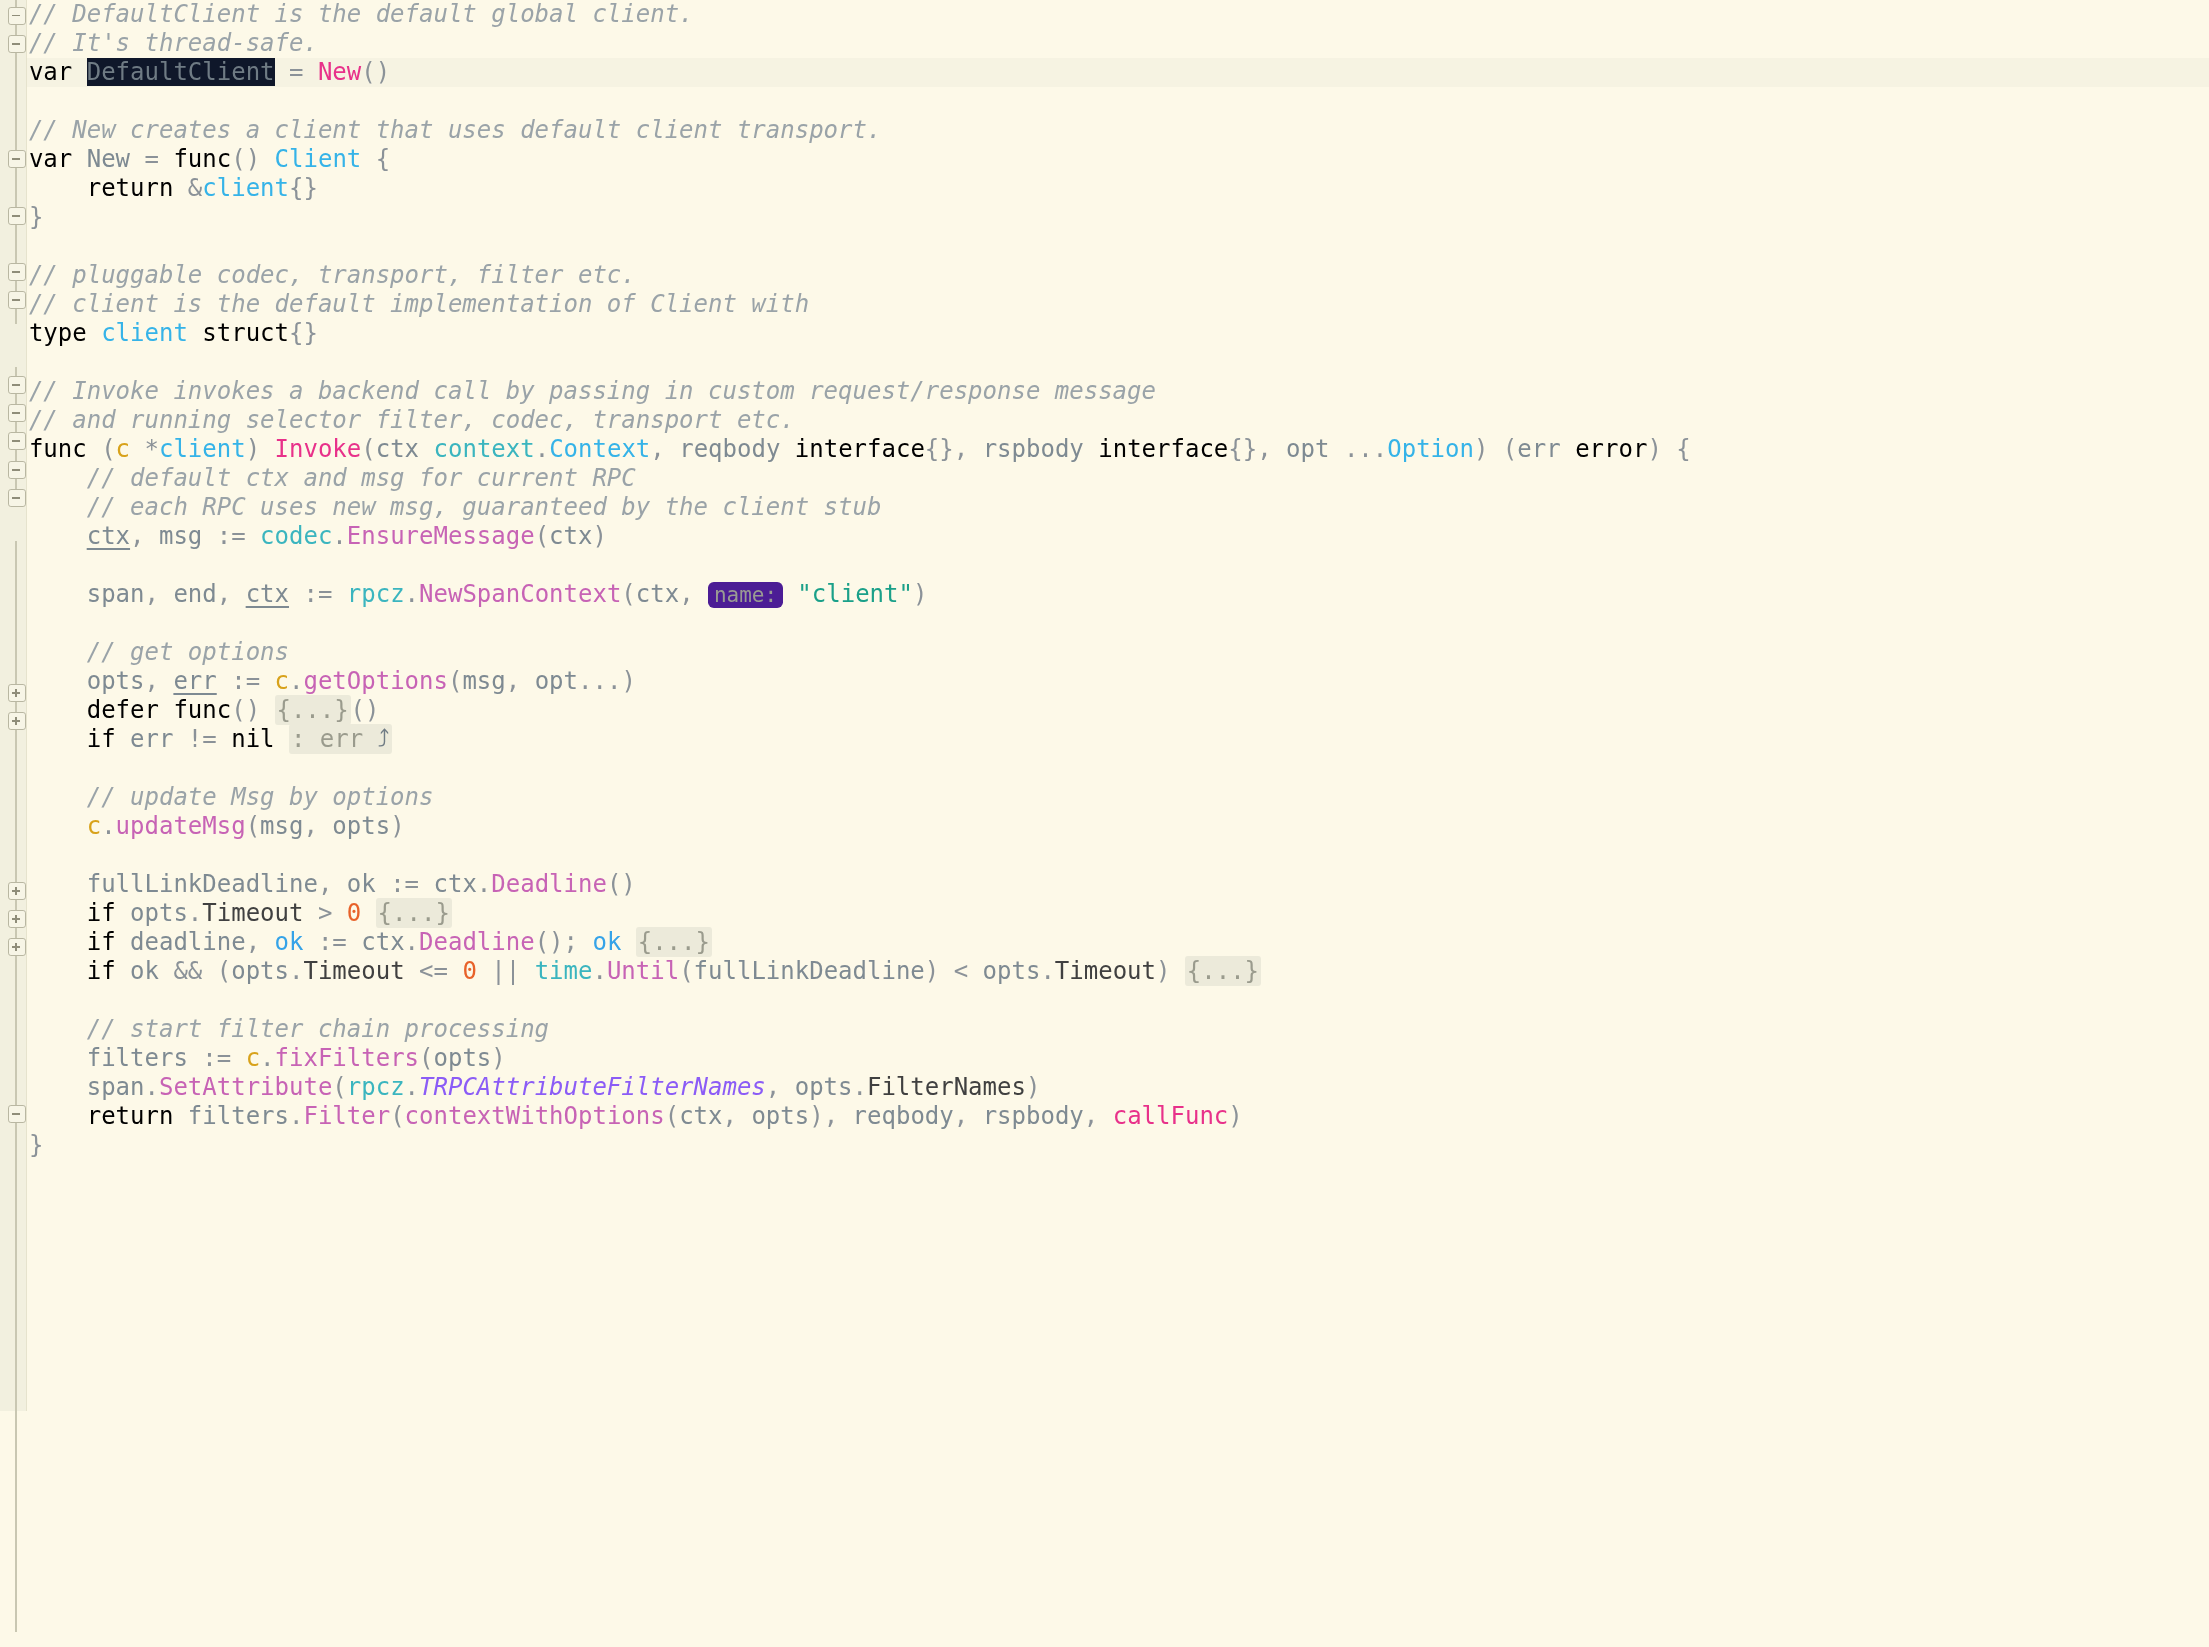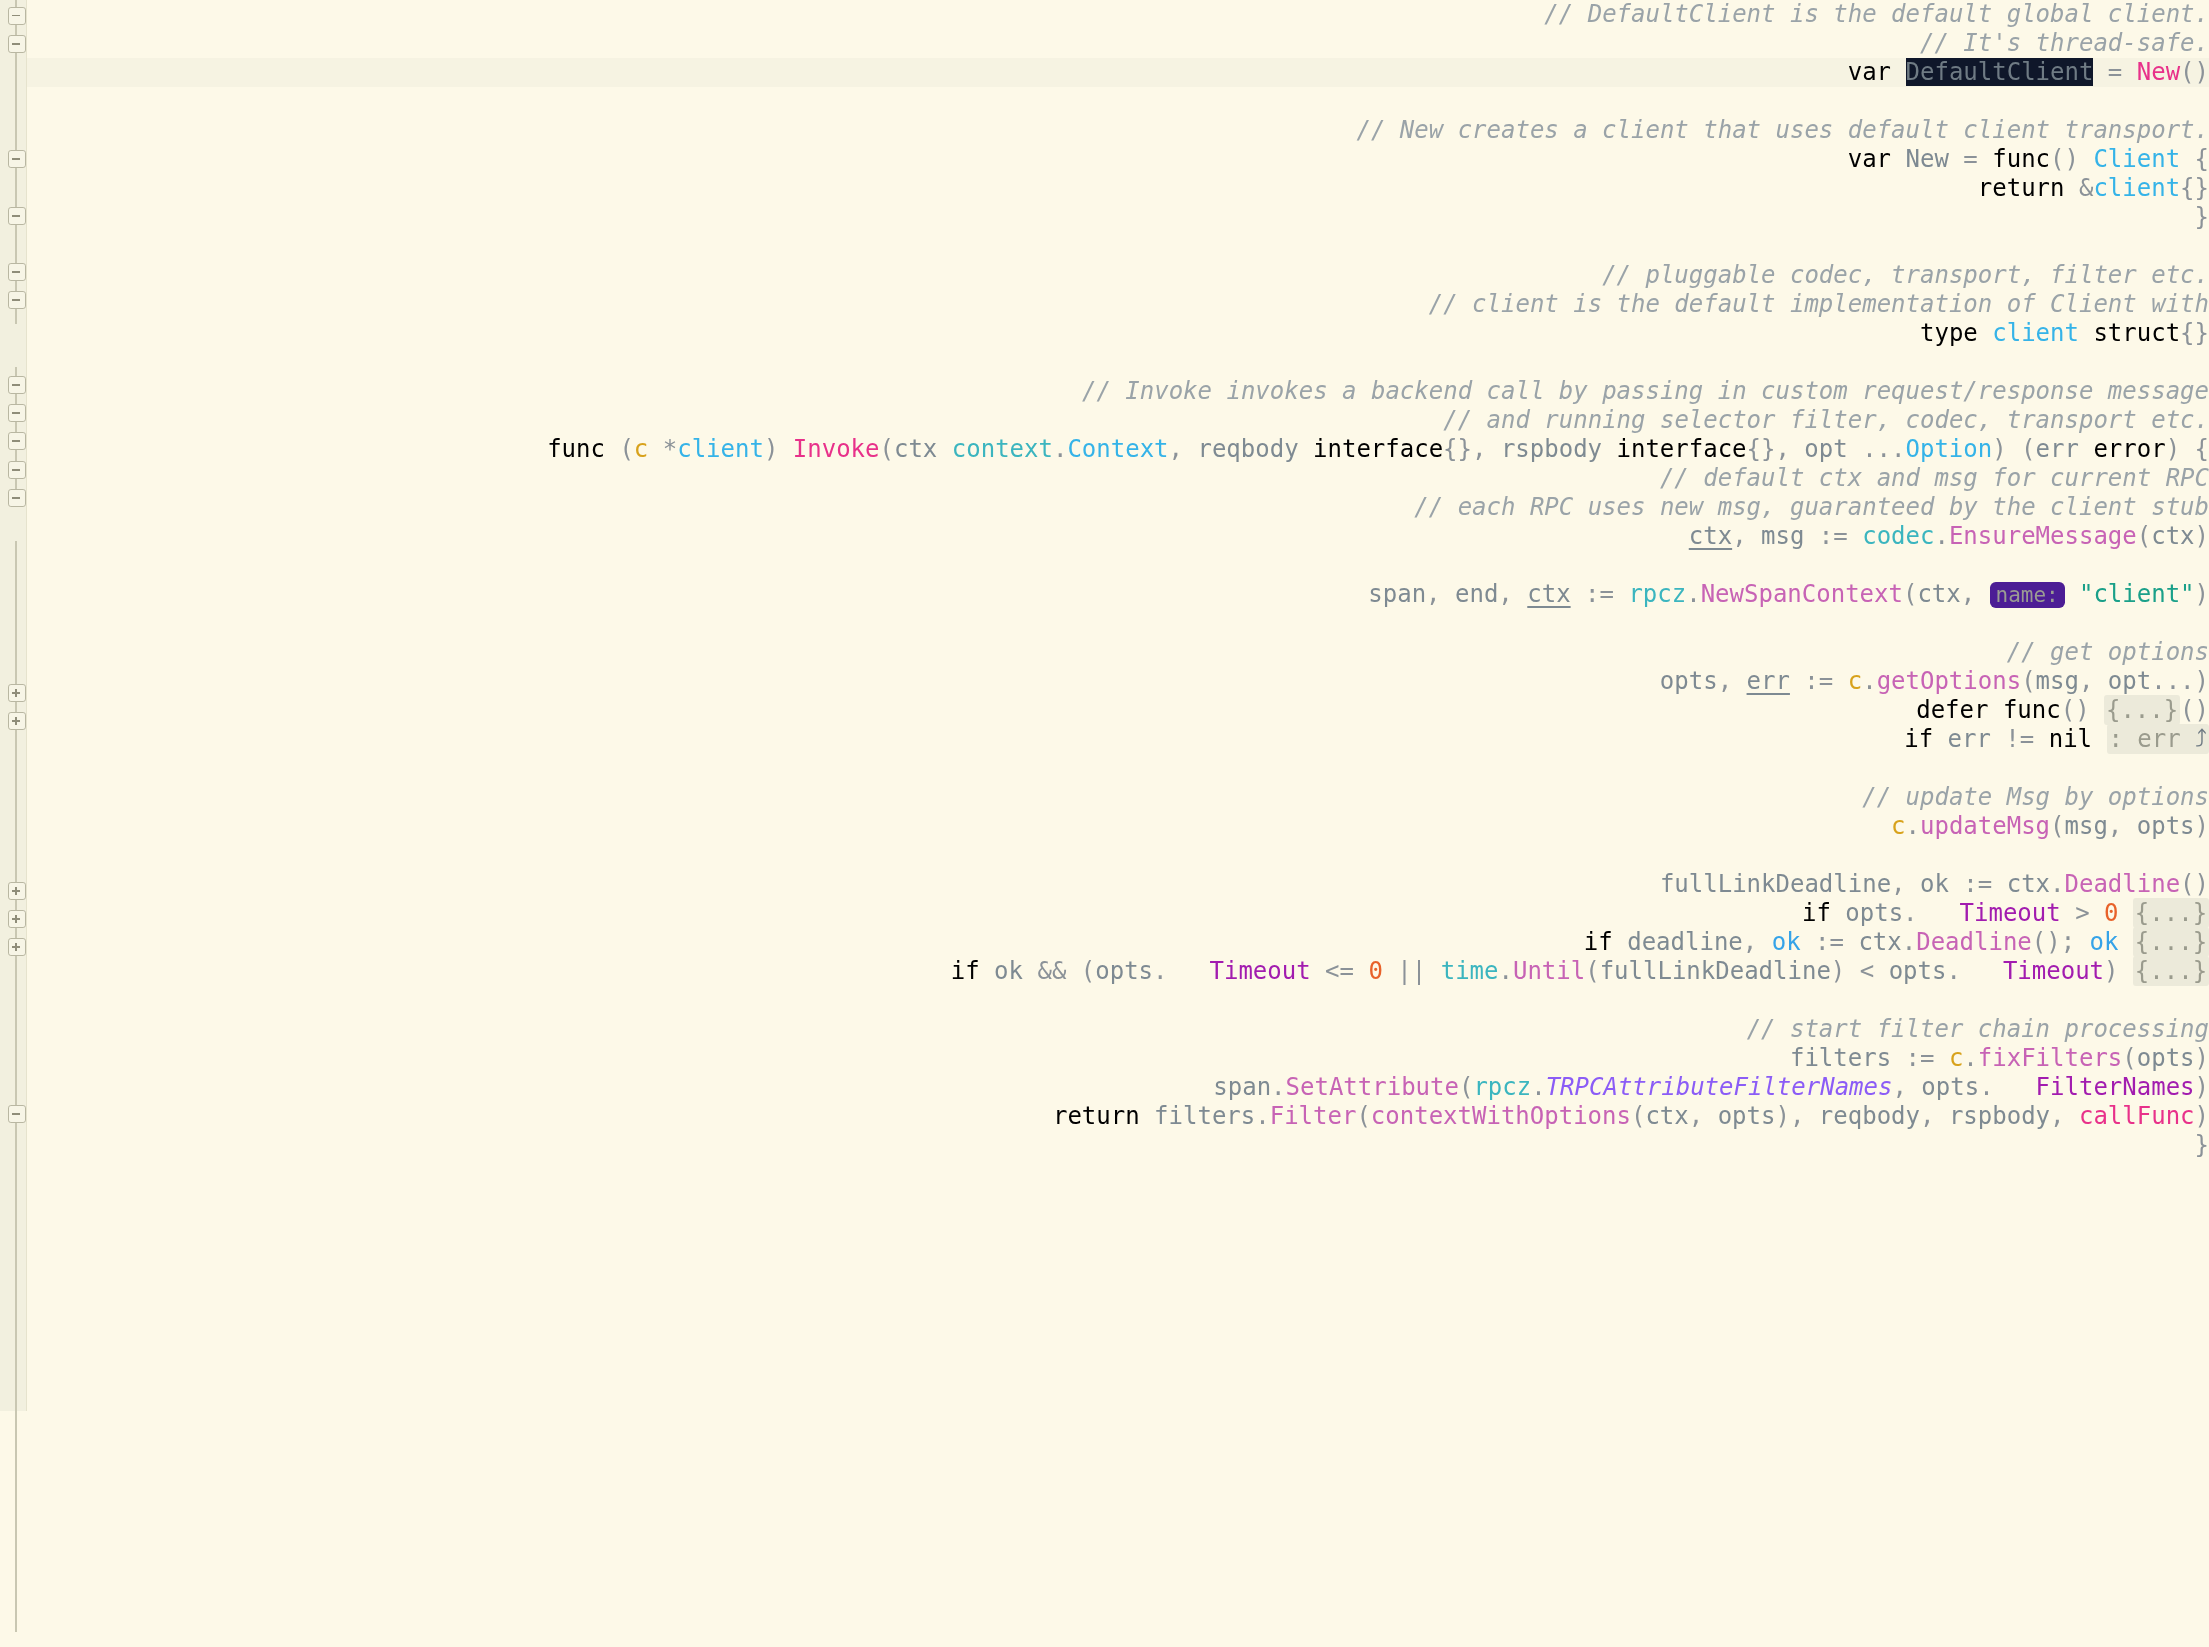--- a/index.html
+++ b/index.html
@@ -12,21 +12,20 @@
     font-family: "DejaVu Sans Mono", "Liberation Mono", monospace;
     overflow: hidden;
   }
 
   
   #editor {
     position: relative;
     width: 2209px; height: 1411px;
     background: #fdf9e8;
     display: flex;
-    text-align: right;
   }
 
   
   #gutter {
     position: relative;
     width: 27px;
     flex: 0 0 27px;
     background: #f2f0df;
     border-right: 1px solid #e6e3cd;
   }
@@ -90,21 +89,21 @@
   .cmt   { color: #9aa3a8; font-style: italic; }
   .kw    { color: #000000; }            
   .typ   { color: #35b3e8; }            
   .fn    { color: #c763b5; }            
   .fndef { color: #e8318a; }            
   .pkg   { color: #3bb5bf; }            
   .var   { color: #7e8a92; }            
   .recv  { color: #d8a21b; }            
   .num   { color: #e8622a; }            
   .str   { color: #1aa089; }            
-  .fld   { color: #a21caf; margin-left: 42px; }            
+  .fld   { color: #404040; }            
   .cnst  { color: #8b5cf6; font-style: italic; } 
   .punct { color: #8b9298; }
   .blue  { color: #35a3e8; }
   .uline { text-decoration: underline; text-decoration-thickness: 1.5px; text-underline-offset: 3.9px; }
 
   
   .folded {
     background: #eceada;
     color: #9a9b8d;
     border-radius: 2.9px;

